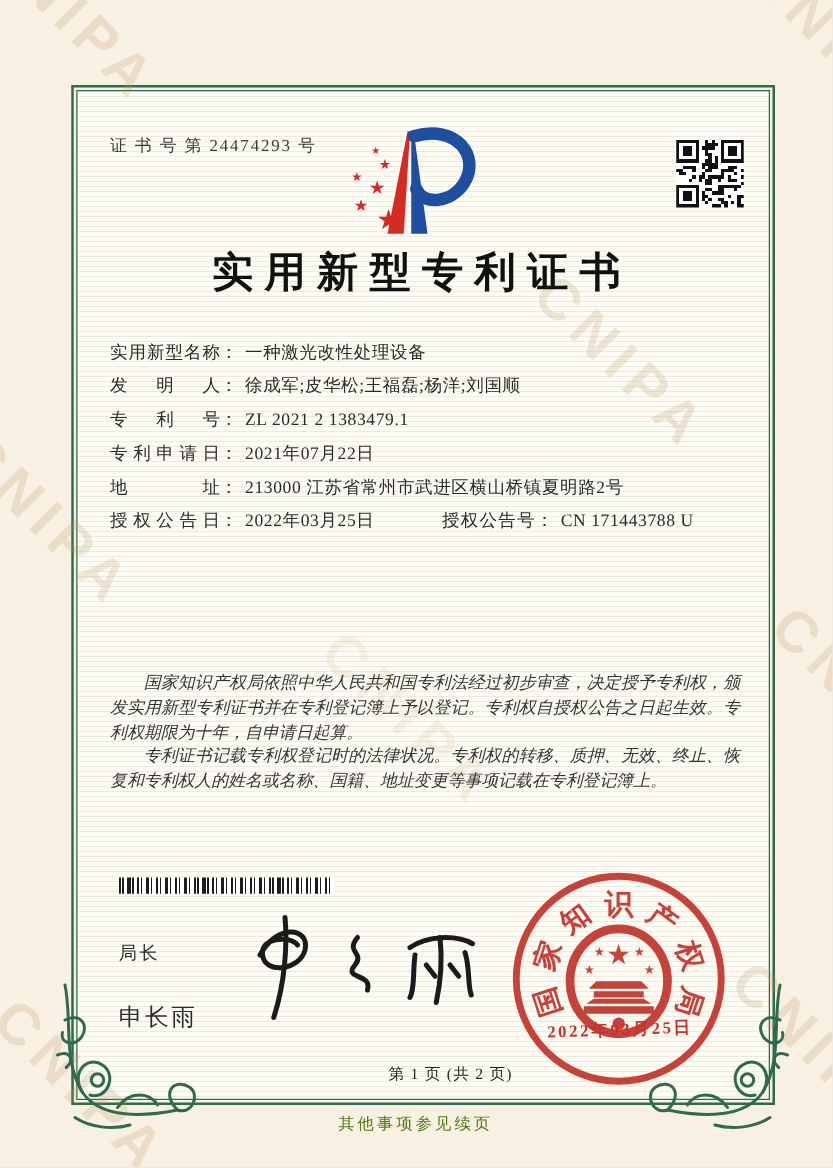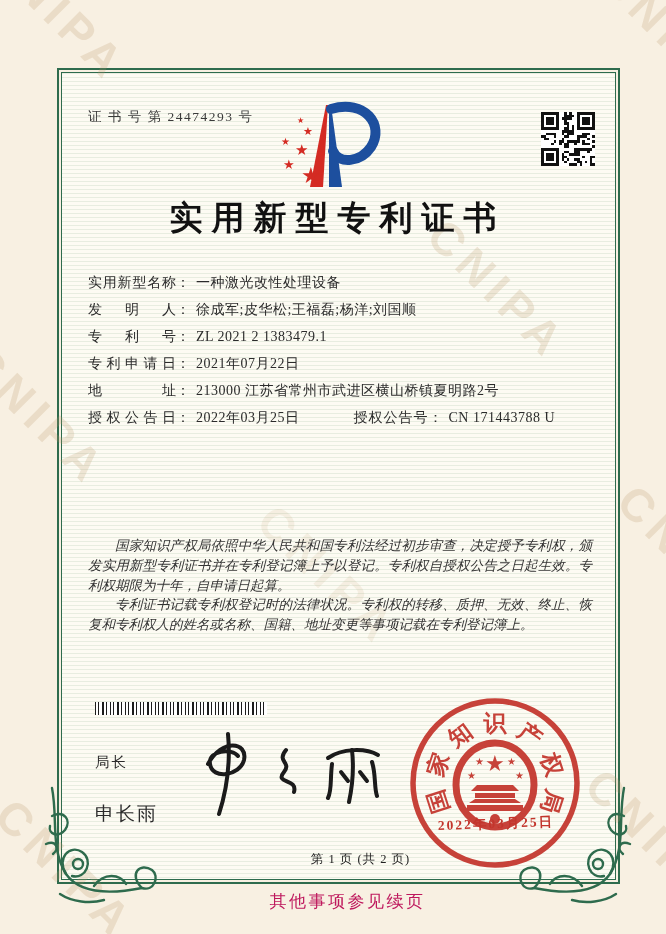--- a/index.html
+++ b/index.html
@@ -76,22 +76,22 @@
   .seal-date{
     position:absolute;left:410px;top:815px;width:172px;z-index:5;
     text-align:center;color:#c3352c;font-size:13.5px;font-weight:bold;
     letter-spacing:2px;transform:rotate(-2deg);
   }
   .page-indicator{
     position:absolute;left:57px;top:851px;width:561px;
     text-align:center;font-size:12.5px;letter-spacing:1px;color:#222;padding-left:23px;
   }
   .footer-note{
-    position:absolute;left:67px;top:890px;width:561px;z-index:3;
-    text-align:center;font-size:17px;letter-spacing:2.5px;color:#be185d;
+    position:absolute;left:52px;top:890px;width:561px;z-index:3;
+    text-align:center;font-size:13px;letter-spacing:2.5px;color:#4d7c0f;
   }
   .orn{position:absolute;z-index:4;}
   .orn-left{left:38px;top:782px;}
   .orn-right{left:508px;top:782px;transform:scaleX(-1);}
 </style>
 </head>
 <body>
 
 <div class="page">
 

